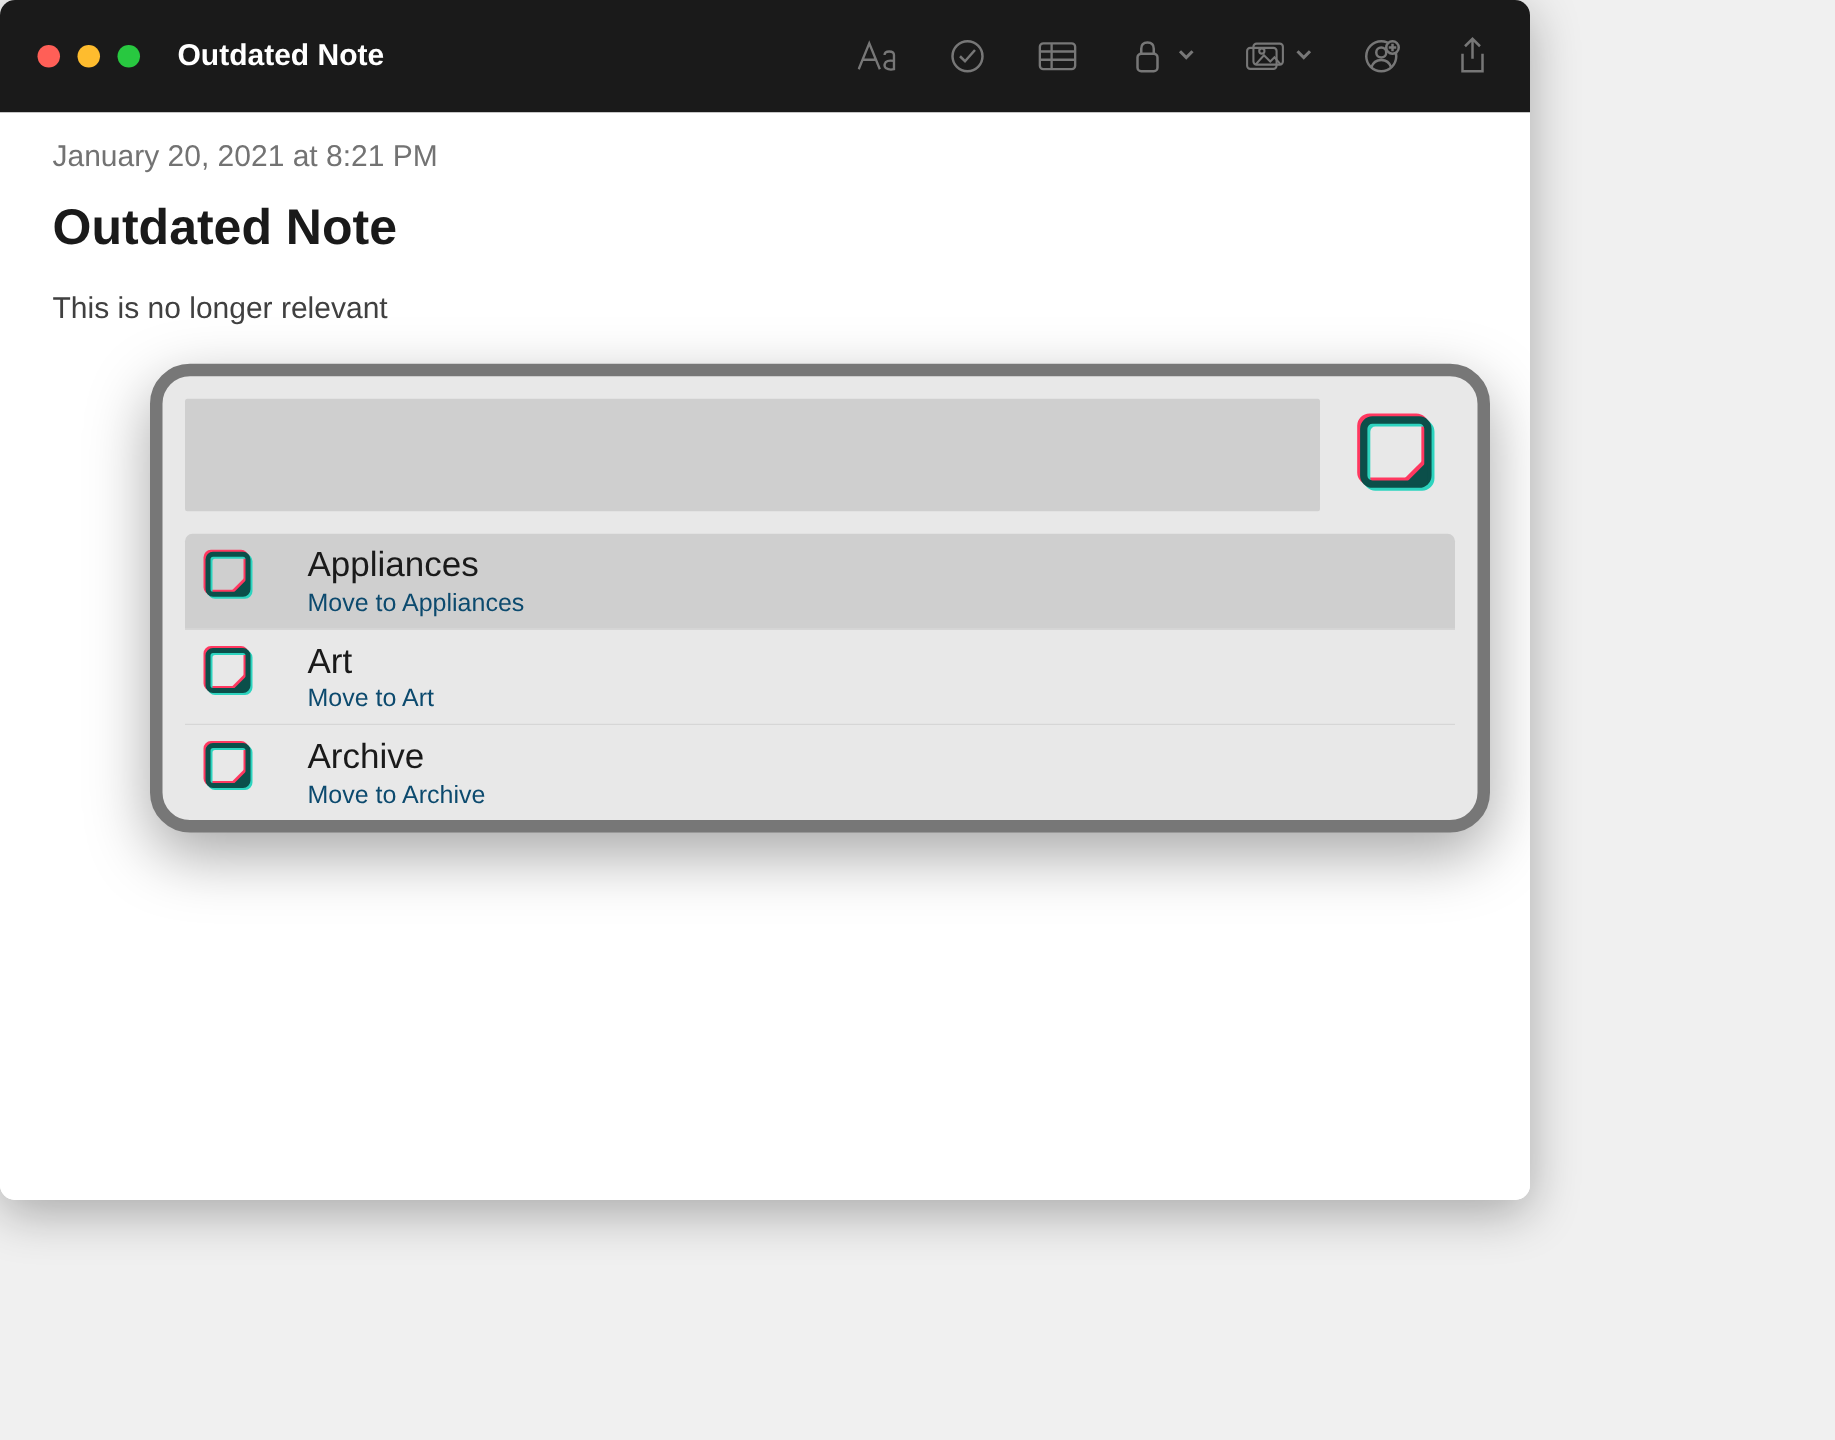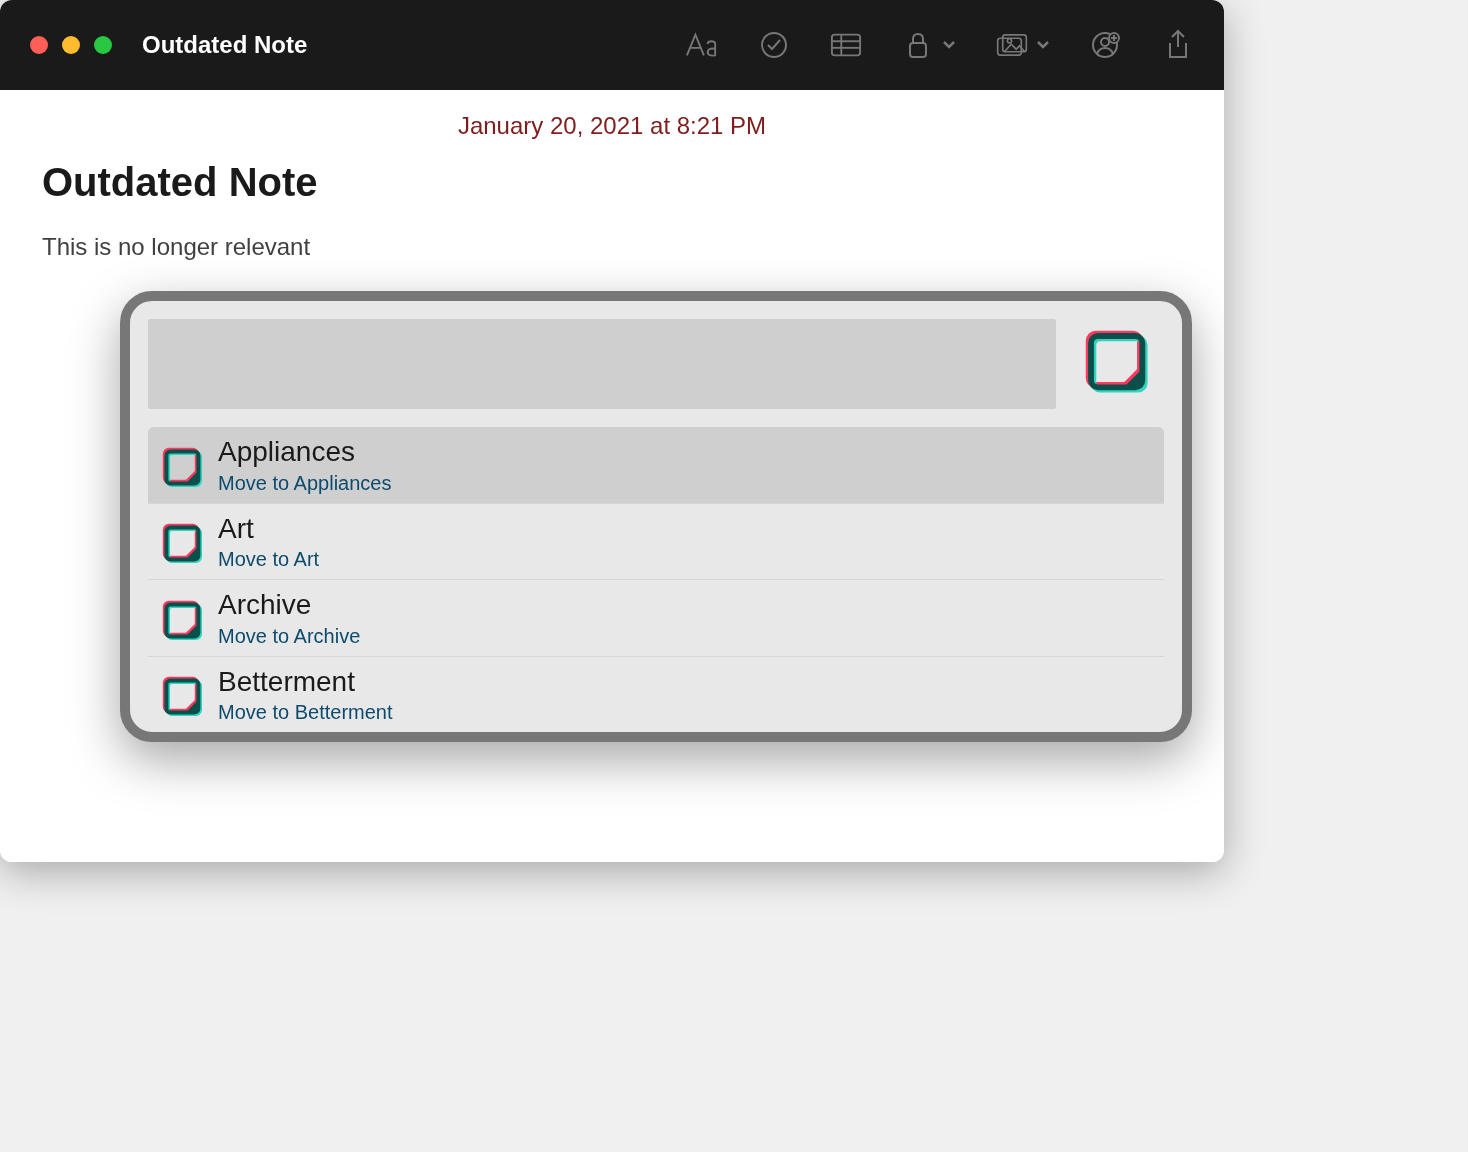--- a/index.html
+++ b/index.html
@@ -5,21 +5,21 @@
     * { box-sizing: border-box; margin: 0; padding: 0; }
     body {
       font-family: -apple-system, BlinkMacSystemFont, "Helvetica Neue", Arial, sans-serif;
       background: #f0f0f0;
       width: 1468px;
       height: 1152px;
       padding: 0;
     }
     .window {
       width: 1224px;
-      height: 862px;
+      height: 960px;
       background: #fff;
       border-radius: 12px;
       overflow: hidden;
       box-shadow: 0 10px 40px rgba(0,0,0,0.3);
       margin: 0;
       position: relative;
     }
     .titlebar {
       background: #1a1a1a;
       height: 90px;
@@ -72,22 +72,21 @@
     }
     .chevron-small {
       color: #777;
     }
     .content {
       padding: 0 42px 40px 42px;
       background: #fff;
       height: calc(100% - 90px);
     }
     .timestamp {
-      text-align: center;
-      color: #7f1d1d;
+      color: #737373;
       font-size: 24px;
       padding: 22px 0 12px 0;
     }
     .note-title {
       font-size: 40px;
       font-weight: 700;
       color: #1a1a1a;
       margin-top: 8px;
       margin-bottom: 28px;
     }
@@ -135,22 +134,22 @@
       height: 60px;
     }
     .note-glyph-lg { width: 70px; height: 70px; }
     .note-glyph-sm { width: 48px; height: 48px; }
     .results {
       display: flex;
       flex-direction: column;
     }
     .result-item {
       display: flex;
-      align-items: flex-end;
-      gap: 8px;
+      align-items: flex-start;
+      gap: 36px;
       padding: 8px 14px 8px 10px;
       border-top: 1px solid #d6d6d6;
     }
     .result-item:first-child.selected {
       background: #cfcfcf;
       border-radius: 6px 6px 0 0;
       border-top: none;
     }
     .result-icon {
       width: 52px;
@@ -334,36 +333,16 @@
                 </g>
               <rect x="8" y="8" width="40" height="40" rx="5" fill="none" stroke="#0b4f4a" stroke-width="5"></rect>
                 <path d="M32 48 L48 32 L48 48 Z" fill="#0b4f4a"></path>
             </svg>
           </div>
           <div class="result-text">
             <div class="result-title">Archive</div>
             <div class="result-sub">Move to Archive</div>
           </div>
         </div>
-        <div class="result-item">
-          <div class="result-icon">
-            <svg class="note-glyph note-glyph-sm" viewBox="0 0 60 60">
-              <g transform="translate(-2,-2)">
-                  <rect x="8" y="8" width="40" height="40" rx="5" fill="none" stroke="#ff3860" stroke-width="5"></rect>
-                  <path d="M32 48 L48 32 L48 48 Z" fill="#ff3860"></path>
-                </g>
-              <g transform="translate(2,2)">
-                  <rect x="8" y="8" width="40" height="40" rx="5" fill="none" stroke="#2dd4bf" stroke-width="5"></rect>
-                  <path d="M32 48 L48 32 L48 48 Z" fill="#2dd4bf"></path>
-                </g>
-              <rect x="8" y="8" width="40" height="40" rx="5" fill="none" stroke="#0b4f4a" stroke-width="5"></rect>
-                <path d="M32 48 L48 32 L48 48 Z" fill="#0b4f4a"></path>
-            </svg>
-          </div>
-          <div class="result-text">
-            <div class="result-title">Betterment</div>
-            <div class="result-sub">Move to Betterment</div>
-          </div>
-        </div>
       </div>
     </div>
   </div>
 </div>
 
 </body></html>

